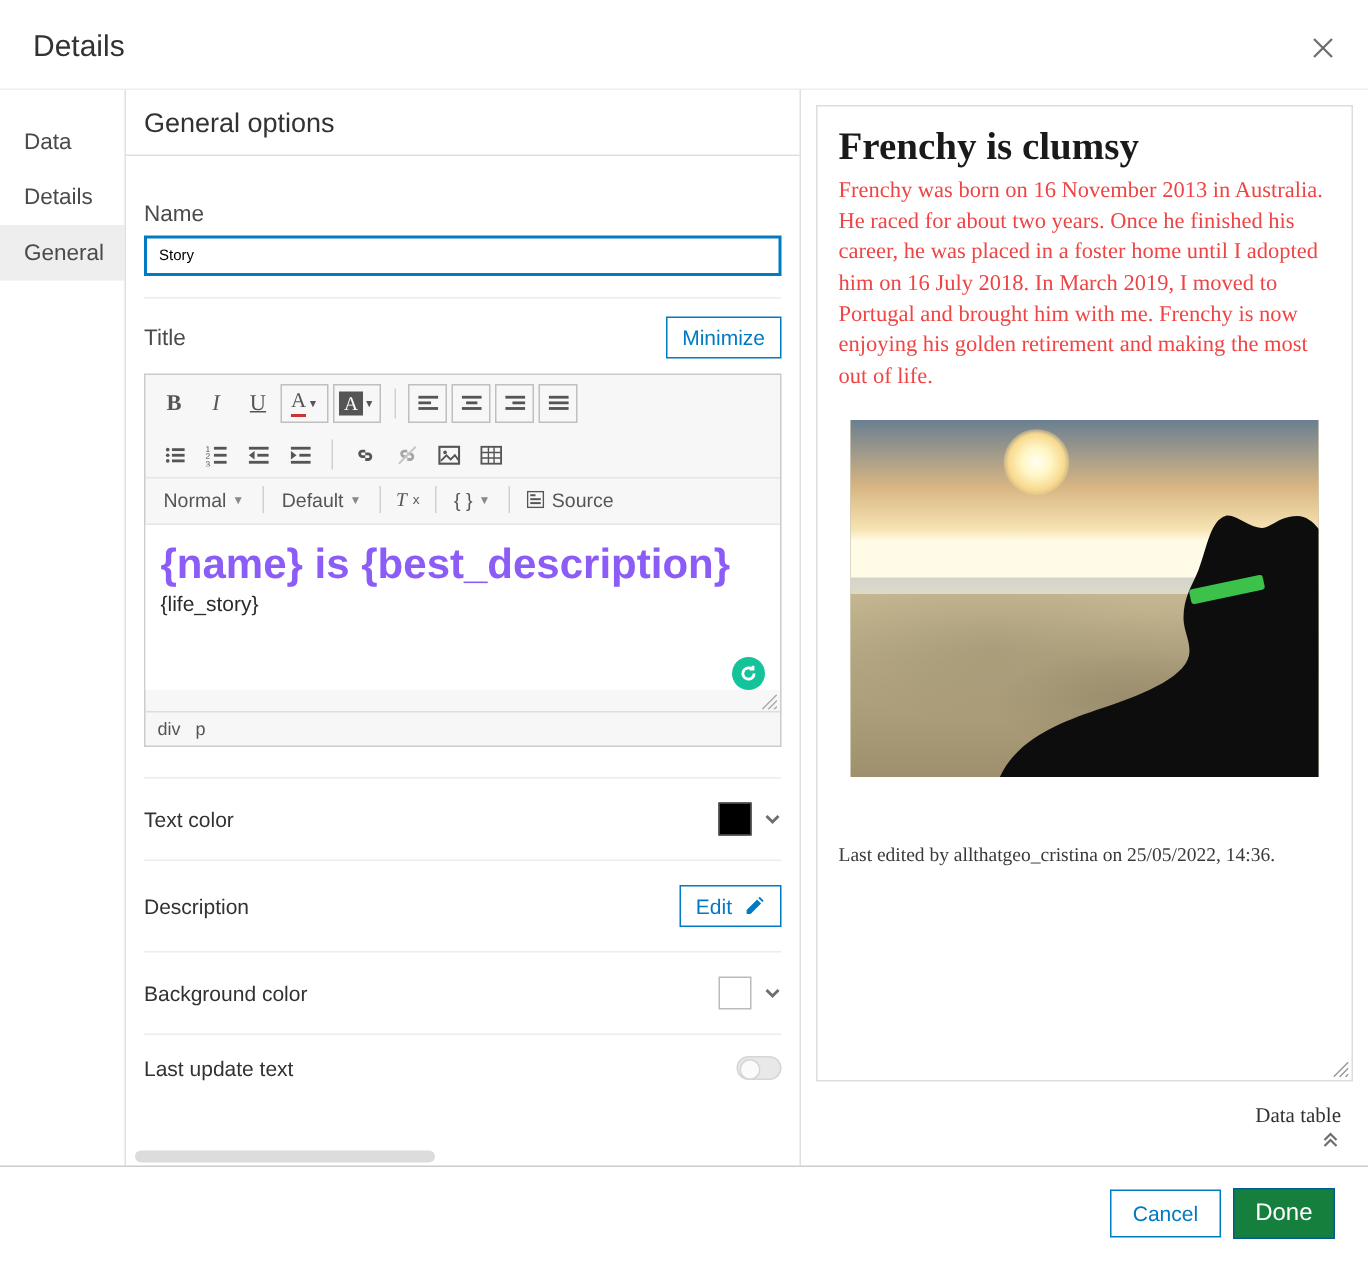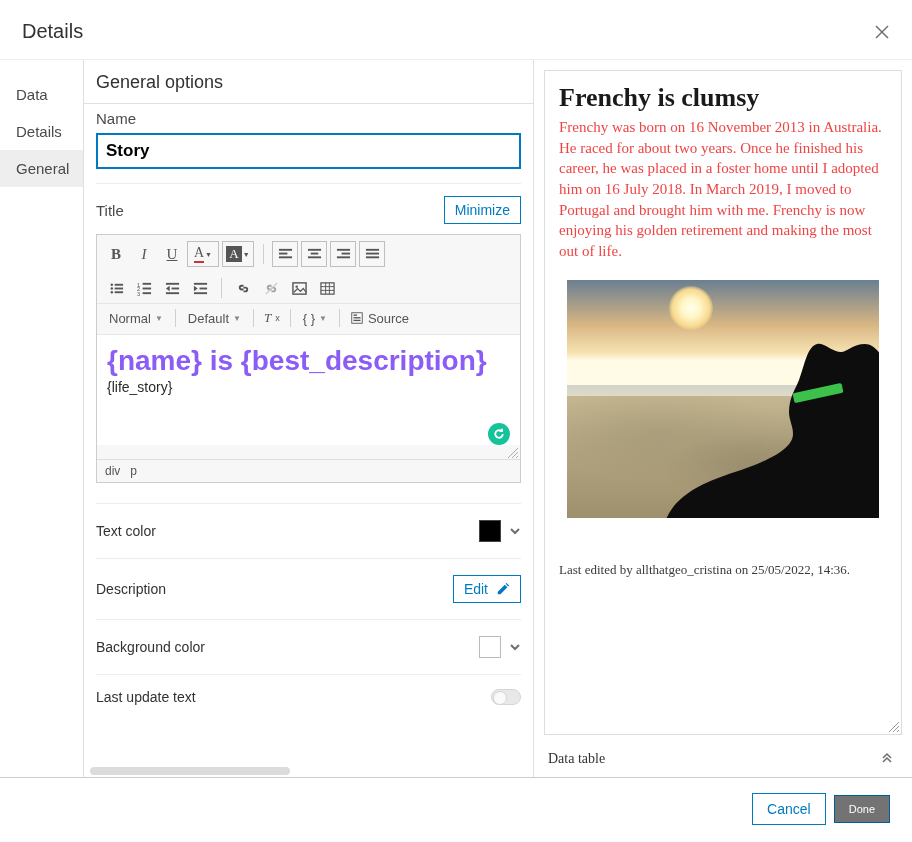--- a/index.html
+++ b/index.html
@@ -50,20 +50,21 @@
   }
   .tab.active { background: #eeeeee; }
 
   
   .mid {
     width: 450px;
     border-right: 1px solid #dfdfdf;
     display: flex;
     flex-direction: column;
     position: relative;
+    gap: 24px;
   }
   .mid-title {
     padding: 12px 12px 10px 12px;
     font-size: 18px;
     font-weight: 500;
     border-bottom: 1px solid #dfdfdf;
   }
   .mid-scroll {
     overflow-y: scroll;
     flex: 1;
@@ -84,23 +85,22 @@
 
   .field-label {
     font-size: 15px;
     color: #4a4a4a;
     padding: 6px 0 6px 0;
   }
   .name-input {
     width: 100%;
     border: 2px solid #007ac2;
     padding: 6px 8px;
-    font-size: 17px;
+    font-size: 10px;
     outline: none;
-    font-weight: bold;
   }
   .sep { border-top: 1px solid #ececec; margin: 14px 0 0 0; }
 
   .row-between {
     display: flex;
     justify-content: space-between;
     align-items: center;
     padding: 12px 0 10px 0;
   }
   .btn-outline {
@@ -354,23 +354,24 @@
   }
   .card-resize {
     position: absolute;
     right: 2px; bottom: 2px;
     width: 10px; height: 10px;
   }
 
   .datatable-row {
     display: flex;
     justify-content: space-between;
-    align-items: flex-start;
+    align-items: flex-end;
     padding: 6px 8px 10px 4px;
     cursor: pointer;
+    flex-direction: column;
   }
   .dbl-chev { width: 14px; height: 14px; stroke: #6e6e6e; stroke-width: 1.5; fill: none; }
 
   
   .footer {
     display: flex;
     justify-content: flex-end;
     align-items: center;
     gap: 8px;
     padding: 12px 22px;
@@ -379,24 +380,24 @@
   .btn-cancel {
     border: 1px solid #007ac2;
     color: #007ac2;
     background: #fff;
     padding: 7px 14px;
     font-size: 14px;
     cursor: pointer;
   }
   .btn-done {
     border: 1px solid #005e95;
-    background: #737373;
+    background: #15803d;
     color: #fff;
     padding: 7px 14px;
-    font-size: 11px;
+    font-size: 16px;
     cursor: pointer;
   }
 </style>
 </head>
 <body>
 
 <div class="dlg-header">
   <h1>Details</h1>
   <svg class="close-x" viewBox="0 0 16 16">
     <line x1="2" y1="2" x2="14" y2="14"></line>

